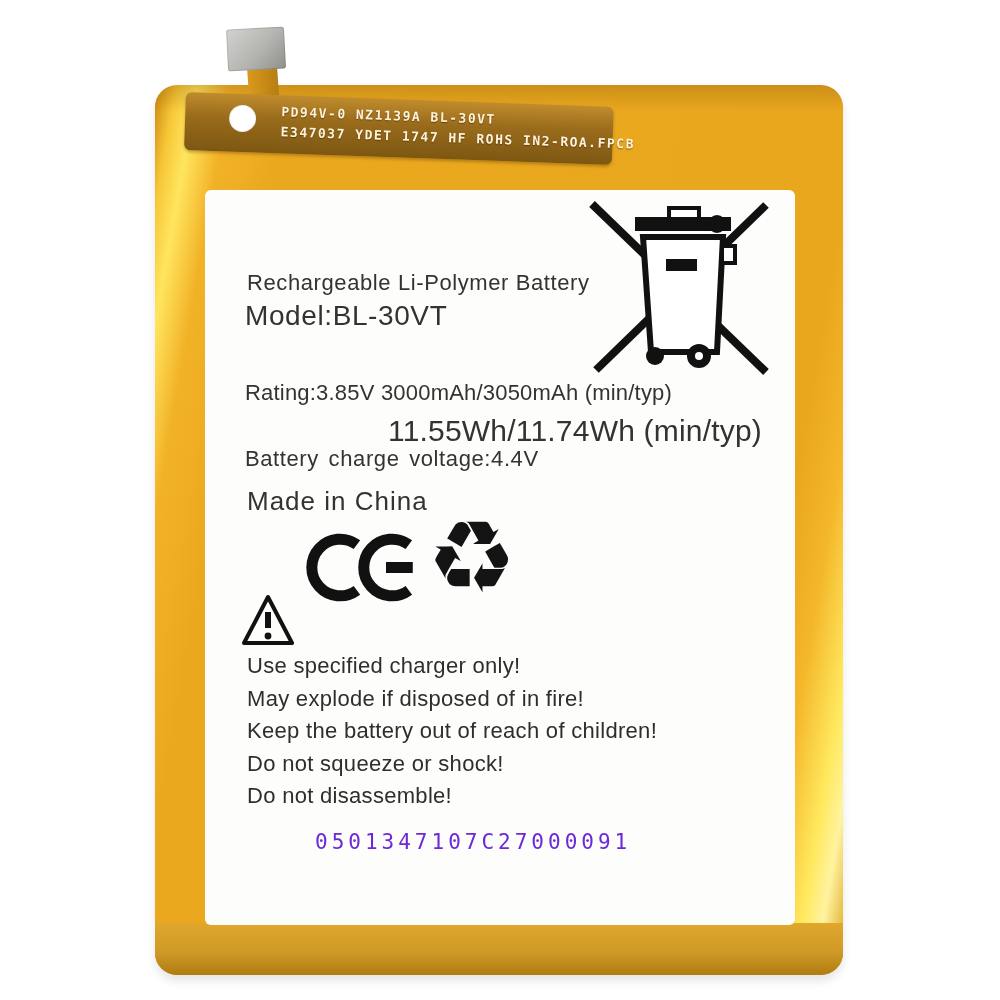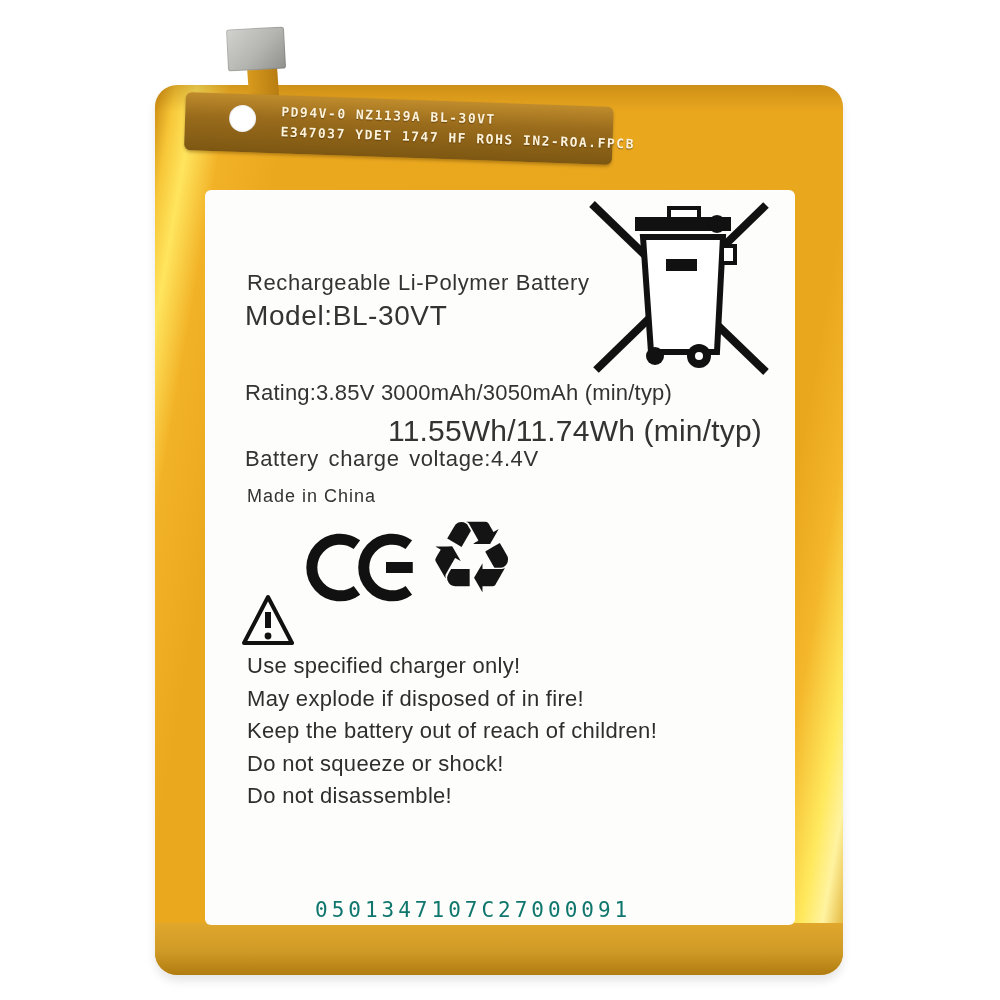--- a/index.html
+++ b/index.html
@@ -53,26 +53,26 @@
   .label{
     position:absolute;left:205px;top:190px;width:590px;height:735px;
     background:#fdfdfb;border-radius:6px;color:#2e2e2e;
   }
   .t{position:absolute;white-space:nowrap;color:#333333;}
   .title{left:42px;top:80px;font-size:22px;letter-spacing:.6px;}
   .model{left:40px;top:110px;font-size:28px;letter-spacing:.6px;}
   .rating1{left:40px;top:190px;font-size:22px;letter-spacing:.2px;}
   .rating2{left:183px;top:224px;font-size:30px;letter-spacing:.2px;}
   .limited{left:40px;top:256px;font-size:22px;letter-spacing:.6px;word-spacing:3px;}
-  .origin{left:42px;top:296px;font-size:18px;letter-spacing:1px;}
+  .origin{left:42px;top:296px;font-size:26px;letter-spacing:1px;}
   .warnings{position:absolute;left:38px;top:458px;font-size:22px;line-height:28.6px;letter-spacing:.3px;}
   .warnings p{margin:4px;white-space:nowrap;}
   .serial{
-    position:absolute;left:110px;top:708px;
-    font-family:"DejaVu Sans Mono",monospace;font-size:21px;color:#0f766e;
+    position:absolute;left:110px;top:640px;
+    font-family:"DejaVu Sans Mono",monospace;font-size:21px;color:#6d28d9;
     letter-spacing:4px;white-space:nowrap;
   }
   .recycle{
     position:absolute;left:222px;top:318px;font-size:100px;line-height:100px;
     color:#141414;font-family:"DejaVu Sans",sans-serif;
   }
   .svg-abs{position:absolute;}
 </style>
 </head>
 <body>

